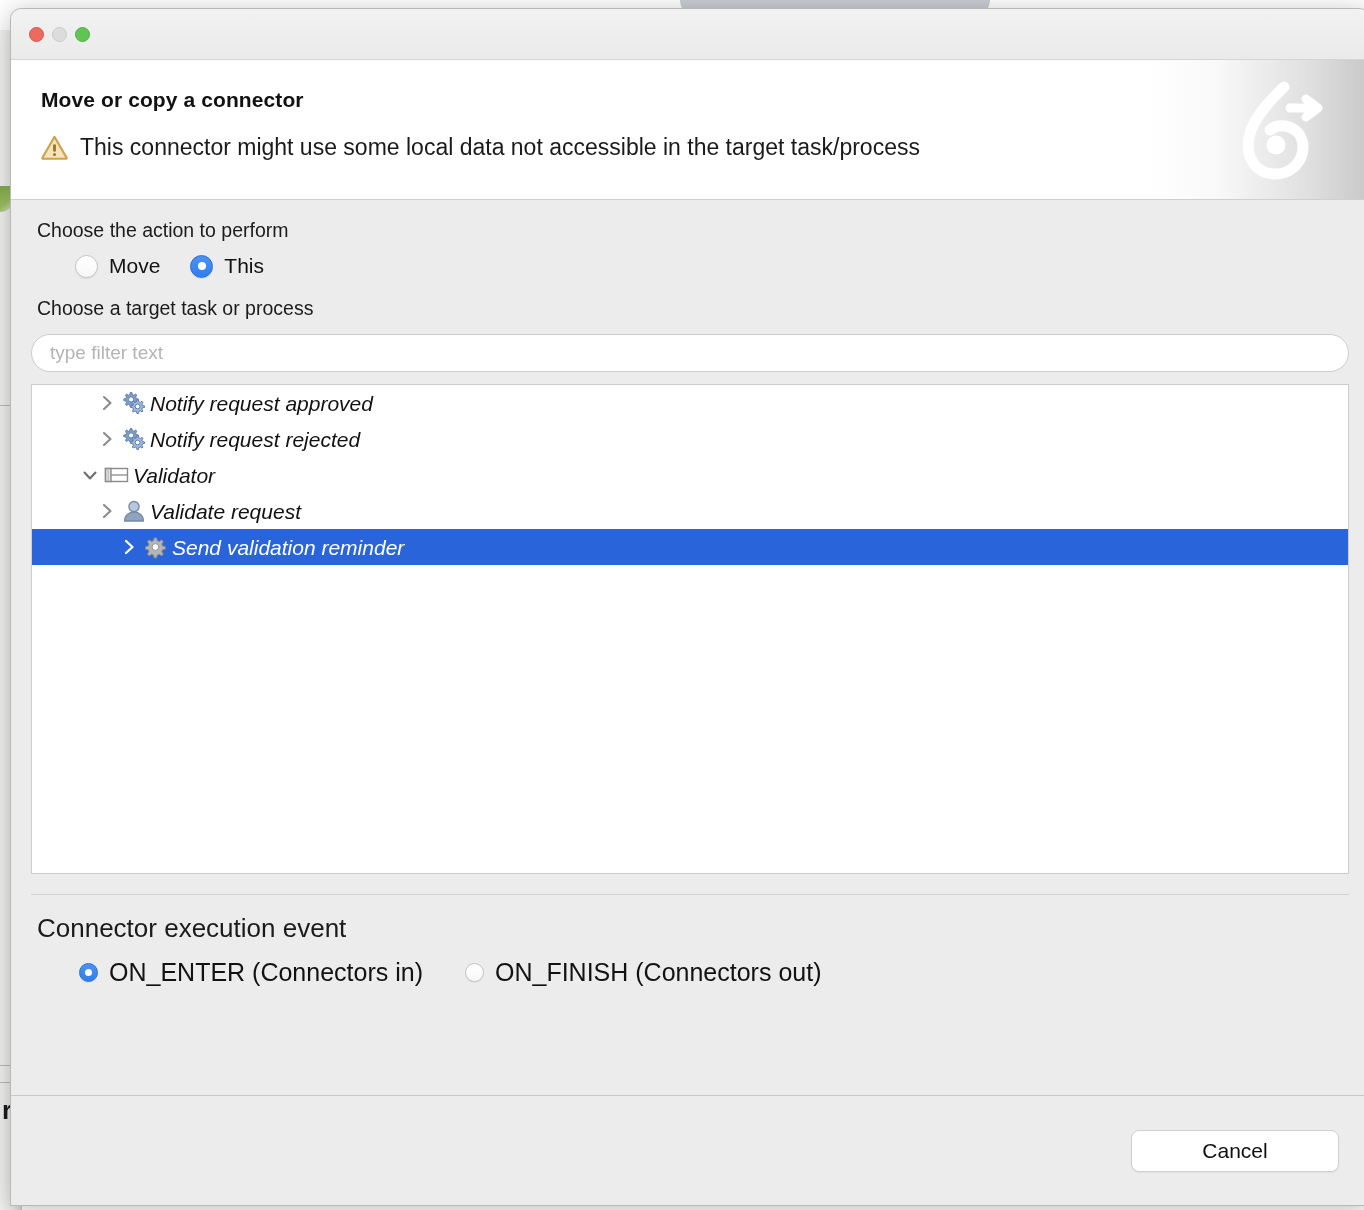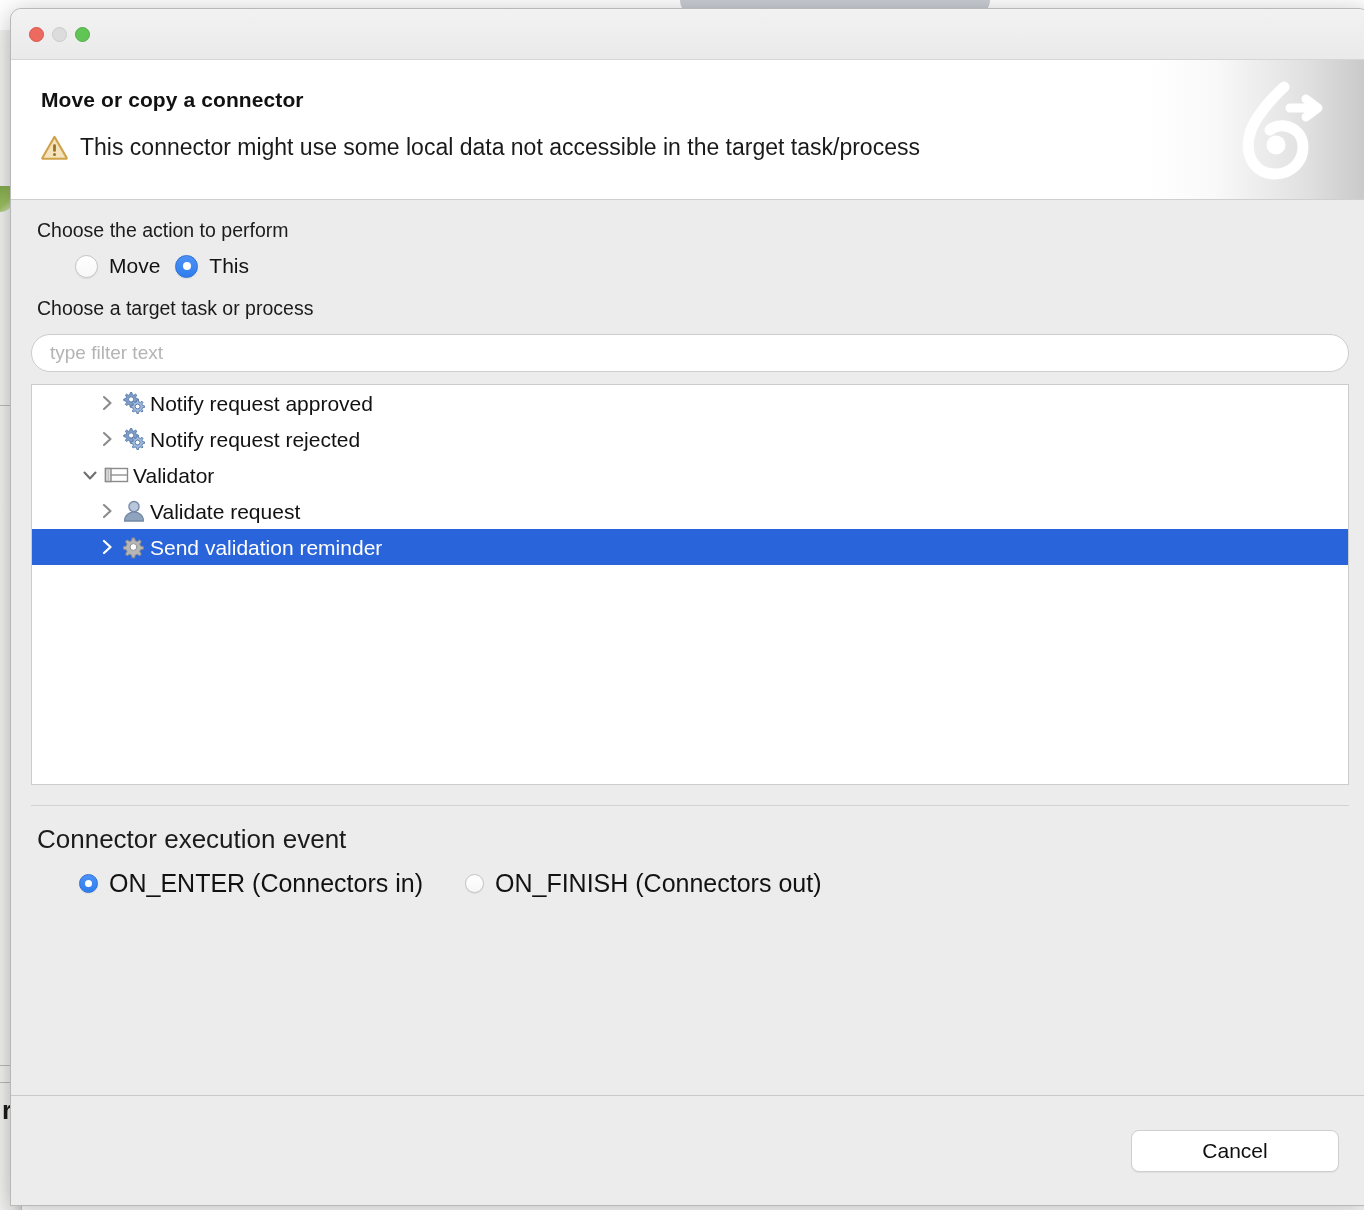--- a/index.html
+++ b/index.html
@@ -98,21 +98,21 @@
     height: 847px;
     position: relative;
   }
   .section-label {
     font-size: 19.5px; color: #1b1b1b;
     padding: 19px 0 0 6px;
   }
   .radio-row {
     display: flex; align-items: center;
     padding: 12px 0 0 44px;
-    gap: 15px;
+    gap: 30px;
   }
   .radio-item { display: flex; align-items: center; gap: 11px; cursor: default; }
   .radio-item .lab { font-size: 21px; color: #121212; }
 
   .radio {
     width: 23px; height: 23px; border-radius: 50%;
     background: linear-gradient(to bottom,#ffffff,#f7f7f7);
     border: 1px solid #c4c4c4;
     box-shadow: 0 1px 1px rgba(0,0,0,0.07);
     flex: 0 0 auto; position: relative;
@@ -139,24 +139,25 @@
     font-size: 19px; color: #111;
     padding: 0 18px;
     font-family: "Liberation Sans", sans-serif;
     outline: none;
   }
   .filter-input::placeholder { color: #b4b4b4; }
 
   
   .tree {
     margin-top: 12px;
-    width: 1318px; height: 401px;
+    width: 1318px; height: 490px;
     background: #ffffff;
     border: 1px solid #cccccc;
     overflow: hidden;
+    font-style: italic;
   }
   .tree-row {
     height: 36px; display: flex; align-items: center;
     font-size: 21px; color: #121212;
     white-space: nowrap;
   }
   .tree-row.selected { background: #2a64da; color: #ffffff; }
   .twisty {
     width: 26px; height: 36px; flex: 0 0 auto;
     display: flex; align-items: center; justify-content: center;
@@ -336,21 +337,21 @@
         </span>
         <span class="tree-icon">
           <svg width="24" height="24" viewBox="0 0 24 24">
             <circle cx="12" cy="7.6" r="5.1" fill="#b9c7dc" stroke="#7489a6" stroke-width="1.3"></circle>
             <path d="M2.6 22 C2.6 16.4 6.8 13.2 12 13.2 C17.2 13.2 21.4 16.4 21.4 22 Z" fill="#8fa3bd" stroke="#7489a6" stroke-width="1.3"></path>
           </svg>
         </span>
         <span class="tree-label">Validate request</span>
       </div>
 
-      <div class="tree-row selected" style="padding-left:62px;">
+      <div class="tree-row selected" style="padding-left:84px;">
         <span class="twisty">
           <svg width="13" height="16" viewBox="0 0 13 16">
               <path d="M3 2 L9.5 8 L3 14" fill="none" stroke="#ffffff" stroke-width="2.3" stroke-linecap="round" stroke-linejoin="round"></path>
             </svg>
         </span>
         <span class="tree-icon">
           <svg width="26" height="24" viewBox="0 0 26 24">
             <g fill="#b6b6b6" stroke="#8e8e8e" stroke-width="1">
               <path d="M11.2 3 l2.4 0 .6 2.7 2.1 .9 2.3-1.6 1.7 1.7-1.6 2.3 .9 2.1 2.7 .6 0 2.4-2.7 .6-.9 2.1 1.6 2.3-1.7 1.7-2.3-1.6-2.1 .9-.6 2.7-2.4 0-.6-2.7-2.1-.9-2.3 1.6-1.7-1.7 1.6-2.3-.9-2.1-2.7-.6 0-2.4 2.7-.6 .9-2.1-1.6-2.3 1.7-1.7 2.3 1.6 2.1-.9z"></path>
             </g>

